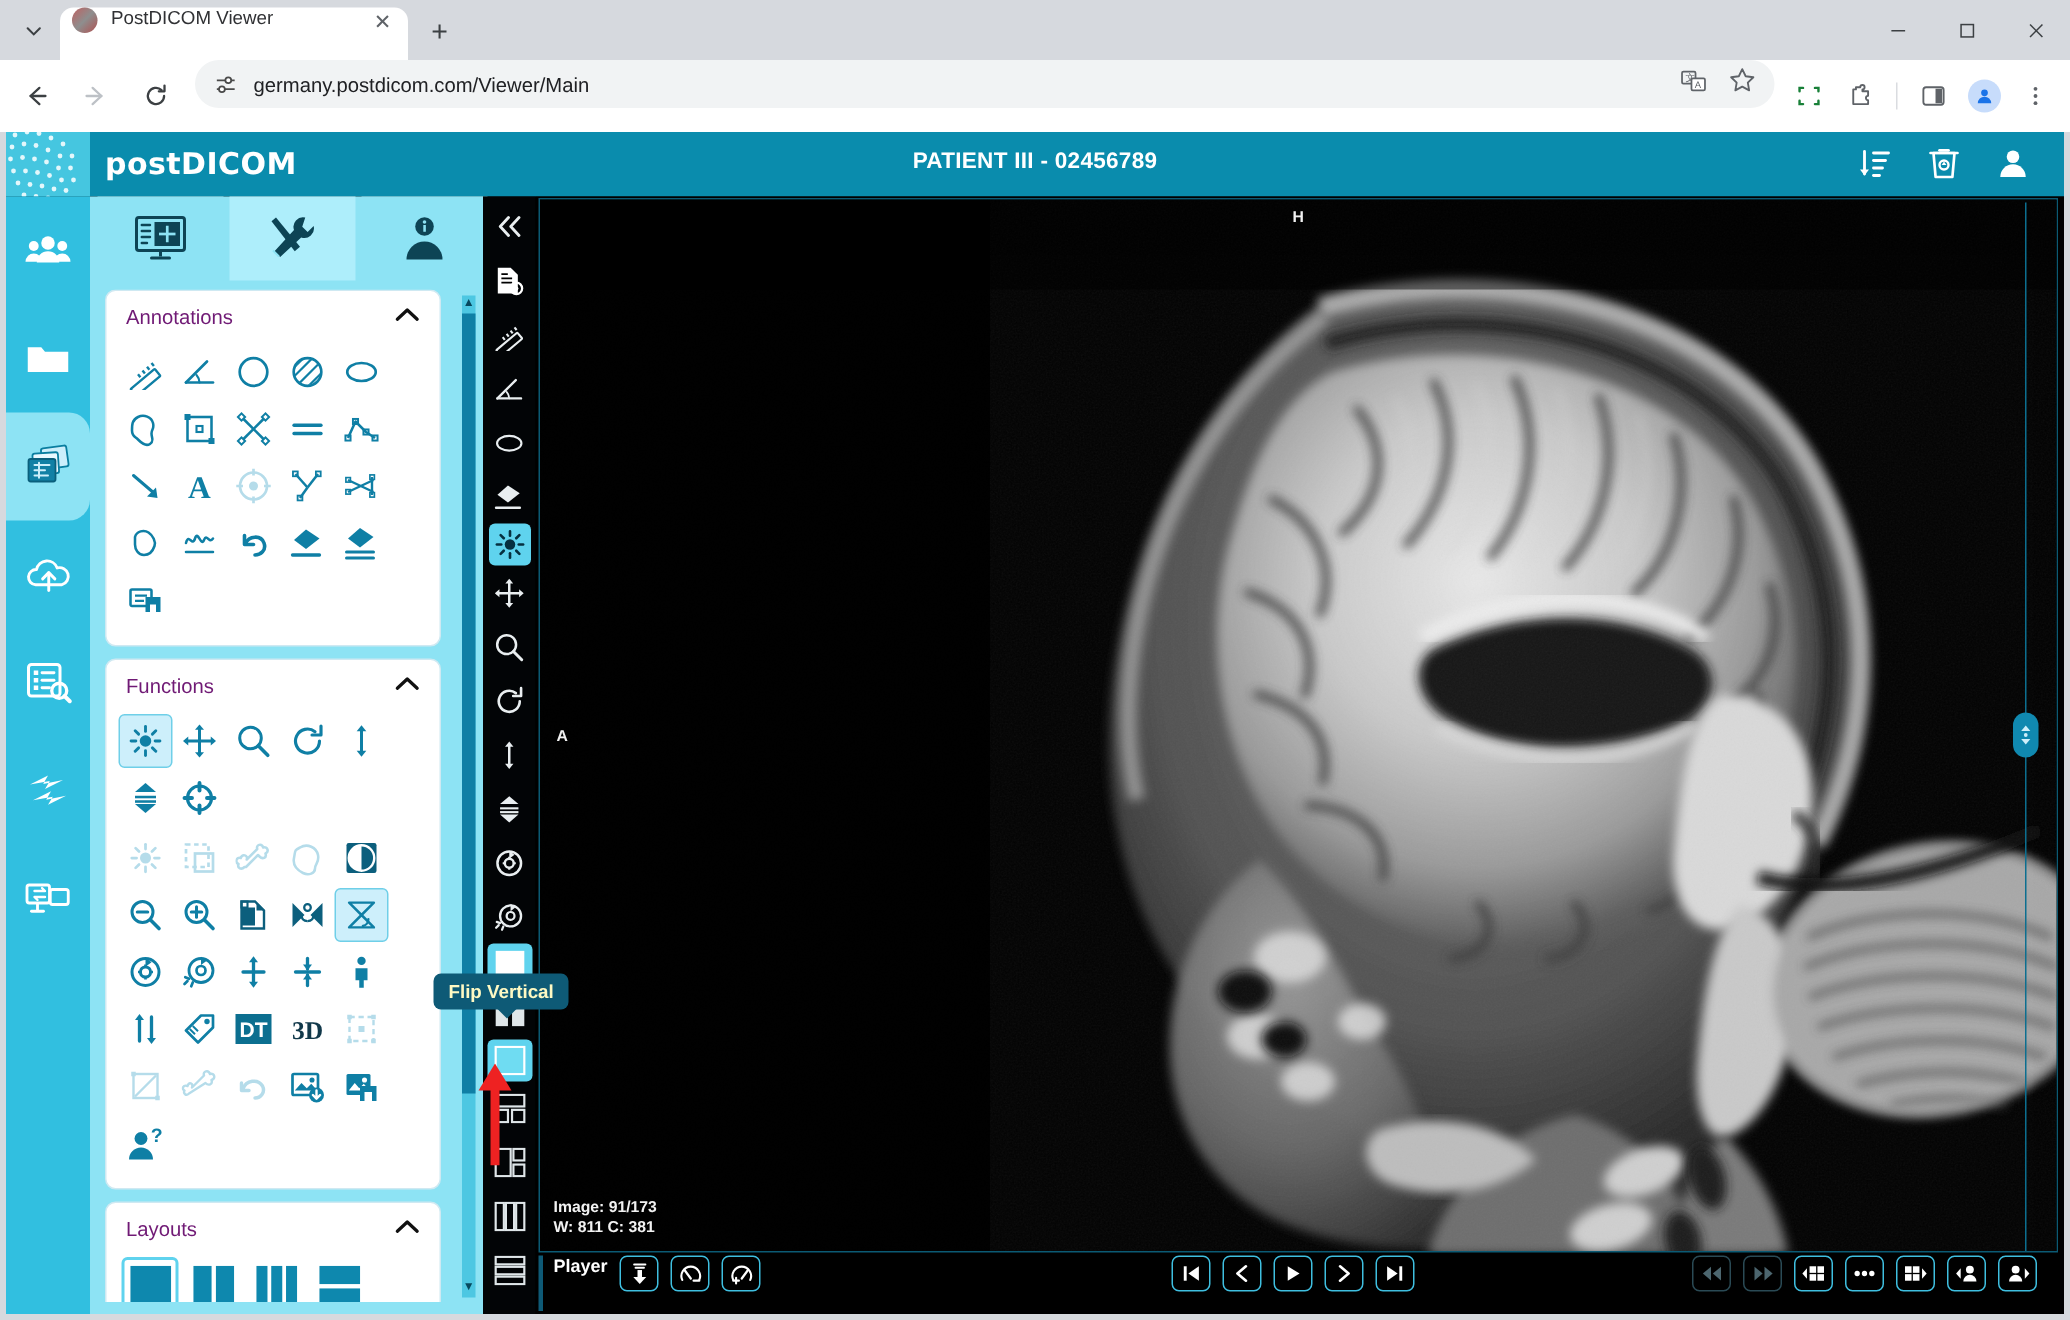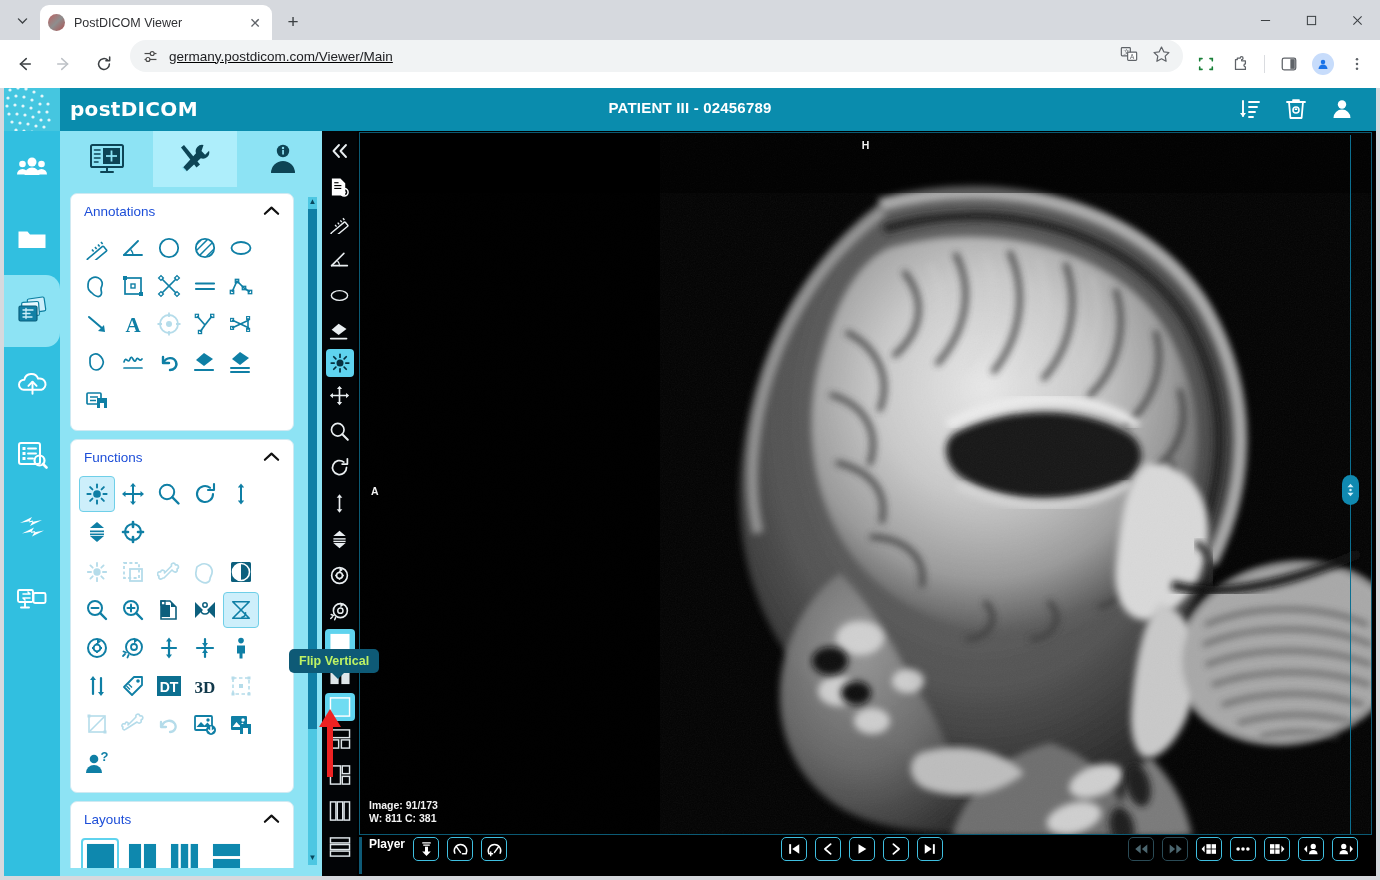--- a/index.html
+++ b/index.html
@@ -17,21 +17,21 @@
     background: #d6d9de;
   }
   .tab-list-btn {
     position: absolute; left: 8px; top: 7px; width: 28px; height: 26px;
     display: flex; align-items: center; justify-content: center;
     border-radius: 5px; color: #3c4043;
   }
   .tab {
     position: absolute; left: 40px; top: 5px; width: 232px; height: 35px;
     background: #fff; border-radius: 9px 9px 0 0;
-    display: flex; align-items: center; padding: 0 8px;
+    display: flex; padding: 0 8px;
   }
   .tab-favicon {
     width: 17px; height: 17px; border-radius: 50%;
     background: linear-gradient(135deg,#c06060 0%, #8e8e8e 50%, #b05050 100%);
     flex: 0 0 auto; margin-right: 9px;
   }
   .tab-title {
     font-size: 12.5px; color: #303134; white-space: nowrap; overflow: hidden;
     text-overflow: ellipsis; flex: 1 1 auto;
   }
@@ -57,21 +57,20 @@
   .nav-btn {
     width: 32px; height: 32px; margin-left: 8px; border-radius: 50%;
     display: flex; align-items: center; justify-content: center;
     color: #3c4043; flex: 0 0 auto;
   }
   .nav-btn.disabled { color: #bdc1c6; }
   .omnibox {
     flex: 1 1 auto; height: 32px; margin: 0 8px 16px 10px; background: #f1f3f4;
     border-radius: 16px; display: flex; align-items: center; padding: 0 12px;
     position: relative;
-    text-decoration: underline;
   }
   .omni-left { display: flex; align-items: center; flex: 0 0 auto; margin-right: 10px; color: #4a4a4a; }
   .omni-url { font-size: 13.5px; color: #202124; flex: 1 1 auto; }
   .omni-right { display: flex; align-items: center; gap: 14px; flex: 0 0 auto; color: #5f6368; }
   .tbar-right { display: flex; align-items: center; gap: 4px; padding-right: 8px; flex: 0 0 auto; }
   .tb-icon {
     width: 30px; height: 30px; display: flex; align-items: center;
     justify-content: center; color: #5f6368; border-radius: 50%;
   }
   .tb-sep { width: 1px; height: 18px; background: #dadce0; margin: 0 5px; }
@@ -135,21 +134,21 @@
     background: #8de3f4; overflow: hidden;
   }
   .sec {
     background: #fff; border-radius: 7px; margin-bottom: 8px; width: 224px;
     border: 1px solid #cfe9f2; overflow: hidden;
   }
   .sec-head {
     height: 34px; display: flex; align-items: center; justify-content: space-between;
     padding: 0 13px;
   }
-  .sec-title { font-size: 13.5px; color: #1d4ed8; }
+  .sec-title { font-size: 13.5px; color: #701a75; }
   .chev { color: #1c1c1c; font-size: 11px; }
   .icon-grid { display: flex; flex-wrap: wrap; padding: 2px 8px 10px 8px; }
   .ig-cell {
     width: 36px; height: 36px; display: flex; align-items: center; justify-content: center;
     color: #0f7fa5; margin: 0 0 2px 0;
   }
   .ig-cell.dim { color: #b5dcea; }
   .ig-cell.sel { background: #cdeffb; border: 1px solid #6fcfe8; border-radius: 4px; }
   .ig-cell.dark { color: #0c3d52; }
 
@@ -159,21 +158,21 @@
   }
   .lay-cell.sel { border: 2px solid #5fd3ee; border-radius: 4px; }
 
   .panel-scroll {
     position: absolute; right: 5px; top: 66px; width: 9px; height: 668px; background: #4dc7e2;
   }
   .ps-thumb { position: absolute; left: 0; top: 12px; width: 9px; height: 520px; background: #0f7fa5; }
   .ps-arrow { position: absolute; left: 0; width: 9px; height: 12px; color: #07485e; font-size: 8px; text-align: center; }
 
   .tooltip {
-    position: absolute; left: 229px; top: 518px; background: #0e5a76; color: #bef264;
+    position: absolute; left: 229px; top: 518px; background: #0e5a76; color: #fef9c3;
     font-size: 12.5px; font-weight: bold; padding: 5px 10px; border-radius: 5px;
     white-space: nowrap; z-index: 40;
   }
   .tooltip::after {
     content: ''; position: absolute; left: 42px; bottom: -6px;
     border-left: 7px solid transparent; border-right: 7px solid transparent;
     border-top: 7px solid #0e5a76;
   }
   .red-arrow { position: absolute; left: 258px; top: 578px; z-index: 35; }
 

